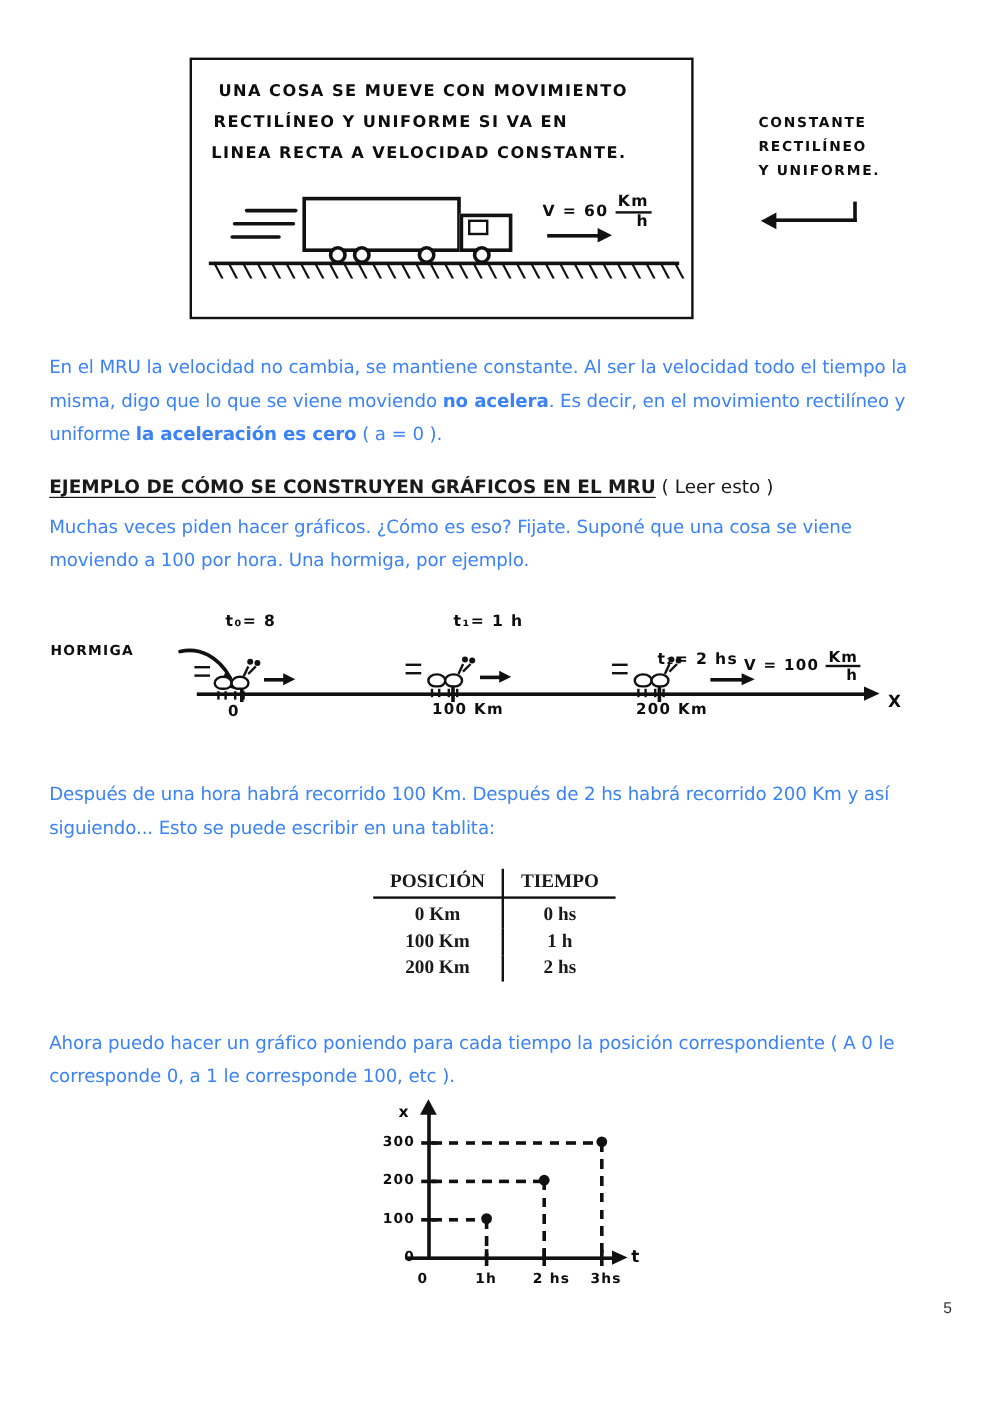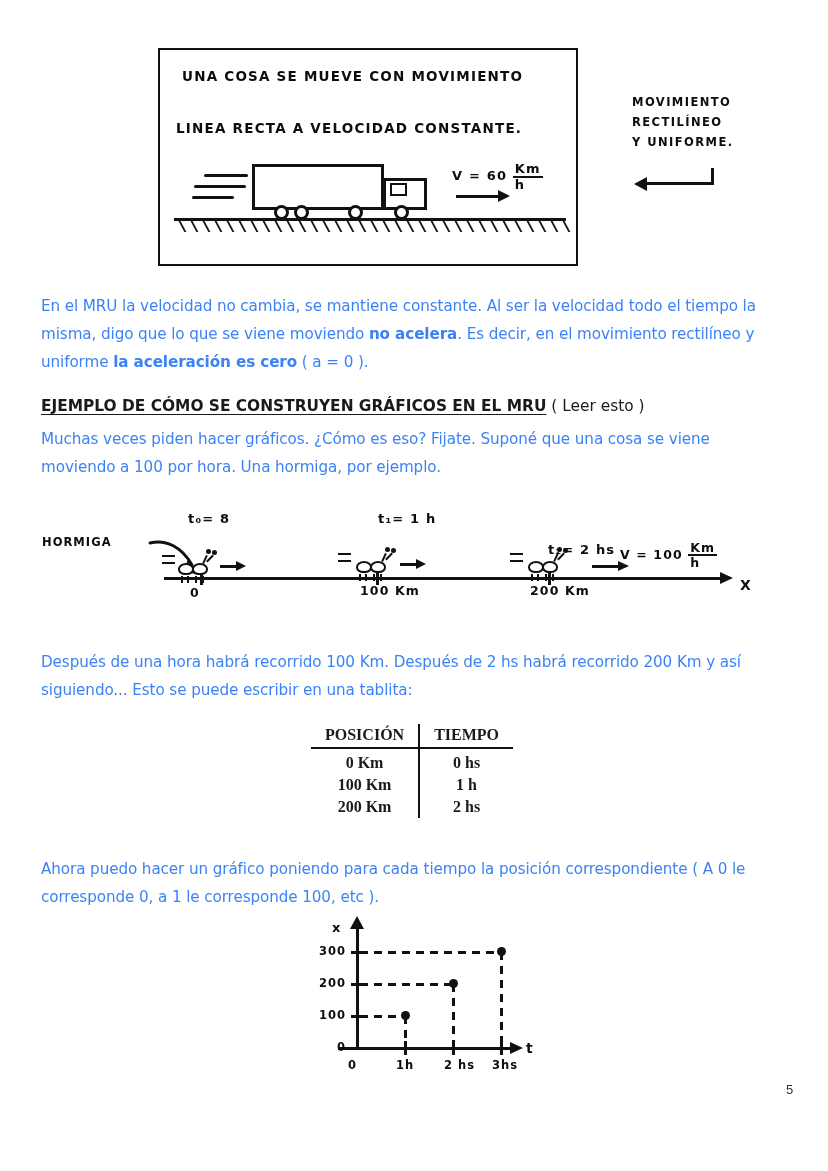--- a/index.html
+++ b/index.html
@@ -76,21 +76,21 @@
   .ground .gline { position: absolute; left: 0; top: 0; width: 392px; height: 3px; background: #111; }
   .ground .tick {
     position: absolute; top: 2px; width: 2px; height: 12px; background: #111;
     transform: skewX(28deg); transform-origin: top;
   }
 
   .vlabel-truck {
     position: absolute; left: 292px; top: 112px;
     font-size: 13px; white-space: nowrap;
   }
-  .frac { display: inline-block; vertical-align: middle; text-align: left; line-height: 1.05; }
+  .frac { display: inline-block; vertical-align: middle; text-align: right; line-height: 1.05; }
   .frac .num { display: block; border-bottom: 2px solid #111; padding: 0 2px; }
   .frac .den { display: block; padding: 0 2px; }
   .arrow-right-hand {
     position: absolute; left: 296px; top: 140px; width: 54px; height: 12px;
   }
   .arrow-right-hand .shaft { position: absolute; left: 0; top: 5px; width: 44px; height: 3px; background: #111; }
   .arrow-right-hand .head {
     position: absolute; left: 42px; top: 0px;
     width: 0; height: 0; border-left: 12px solid #111;
     border-top: 6px solid transparent; border-bottom: 6px solid transparent;
@@ -219,20 +219,21 @@
     font-family: "Liberation Sans", sans-serif; font-size: 13px; color: #333;
   }
 </style>
 </head>
 <body>
 
 <div class="page">
 
   <div class="cartoon-box">
     <div class="hand cartoon-line cl1">UNA COSA SE MUEVE CON MOVIMIENTO</div>
+    <div class="hand cartoon-line cl2">RECTILÍNEO Y UNIFORME SI VA EN</div>
     <div class="hand cartoon-line cl3">LINEA RECTA A VELOCIDAD CONSTANTE.</div>
 
     <div class="speedlines">
       <i class="sl1"></i>
         <i class="sl2"></i>
         <i class="sl3"></i>
     </div>
 
     <div class="truck">
       <div class="trailer"></div>
@@ -288,21 +289,21 @@
         <span class="den">h</span>
       </span>
     </div>
     <div class="arrow-right-hand">
       <div class="shaft"></div>
         <div class="head"></div>
     </div>
   </div>
 
   <div class="side-caption hand">
-    <div>MOVIMIENTO</div>
+    <div>CONSTANTE</div>
     <div>RECTILÍNEO</div>
     <div>Y UNIFORME.</div>
   </div>
   <div class="caption-arrow">
     <div class="shaft-v"></div>
       <div class="shaft-h"></div>
       <div class="head-l"></div>
   </div>
 
   <div class="body-text p1">

